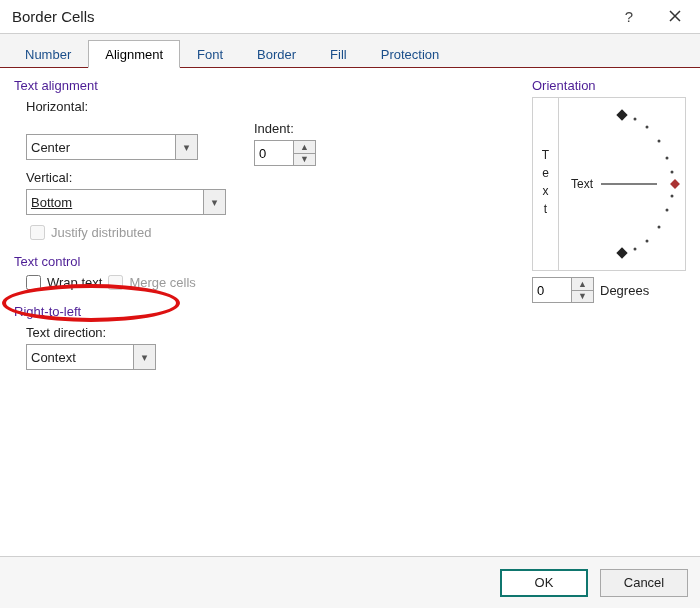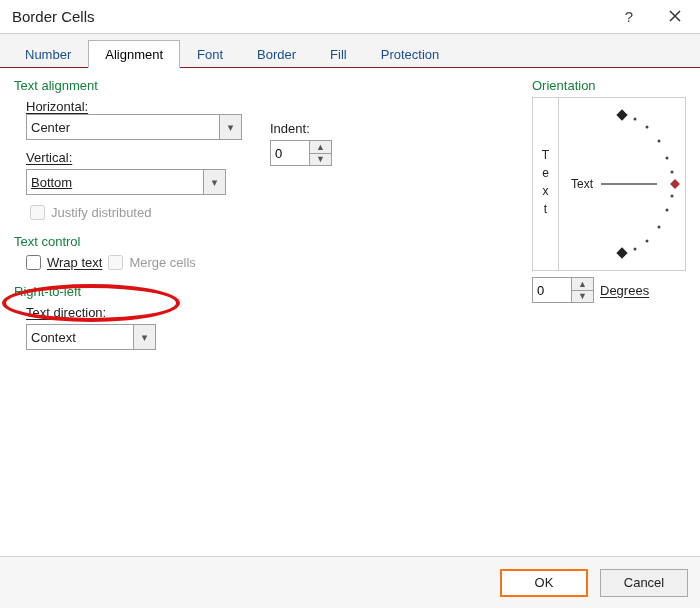--- a/index.html
+++ b/index.html
@@ -51,22 +51,22 @@
     border-bottom: 1px solid #fff;
     color: #000;
   }
 
   
   .panel {
     position: relative;
     height: calc(608px - 34px - 34px - 52px); 
     padding: 10px 14px;
   }
-  .group-label { font-size: 13px; color:#15803d; }
-  .underline   { text-decoration: underline; text-underline-offset: 2px; }
+  .group-label { font-size: 13px; color:#4c1d95; }
+  .underline   { text-underline-offset: 2px; }
 
   
   .combo, .ninput {
     height: 26px;
     font: inherit;
     border: 1px solid #9e9e9e;
     background: #fff;
     padding: 2px 4px;
   }
   .combo { position:relative; display:flex; align-items:center; }
@@ -157,21 +157,21 @@
     padding: 0 12px; gap: 12px;
     background:#f6f6f6;
   }
   .btn {
     width: 88px; height: 28px;
     display:flex; align-items:center; justify-content:center;
     font: inherit; font-size:13px;
     background:#f0f0f0;
     border: 1px solid #a8a8a8;
   }
-  .btn.primary { background:#fff; border:2px solid #f97316; }
+  .btn.primary { background:#fff; border:2px solid #0f766e; }
 </style>
 </head>
 <body>
 
 <div class="titlebar">
   <div class="title">Border Cells</div>
   <div class="tbtn">?</div>
   <div class="tbtn">
     <span>
       <svg width="12" height="12" viewBox="0 0 12 12">
@@ -190,21 +190,21 @@
   <div class="tab">Protection</div>
 </div>
 
 <div class="panel">
 
   <div class="group-label">Text alignment</div>
 
   <div style="display:flex; gap:28px; margin:6px 0 0 12px;">
     <div>
       <div class="underline">Horizontal:</div>
-      <div class="combo" style="width:216px; margin-top:0;">
+      <div class="combo" style="width:172px; margin-top:20px;">
         <span>Center</span>
         <div class="combo-btn">
             <span class="chev">▾</span>
           </div>
       </div>
 
       <div class="underline" style="margin-top:10px;">Vertical:</div>
       <div class="combo" style="width:200px; margin-top:4px;text-decoration:underline;">
         <span>Bottom</span>
         <div class="combo-btn">

